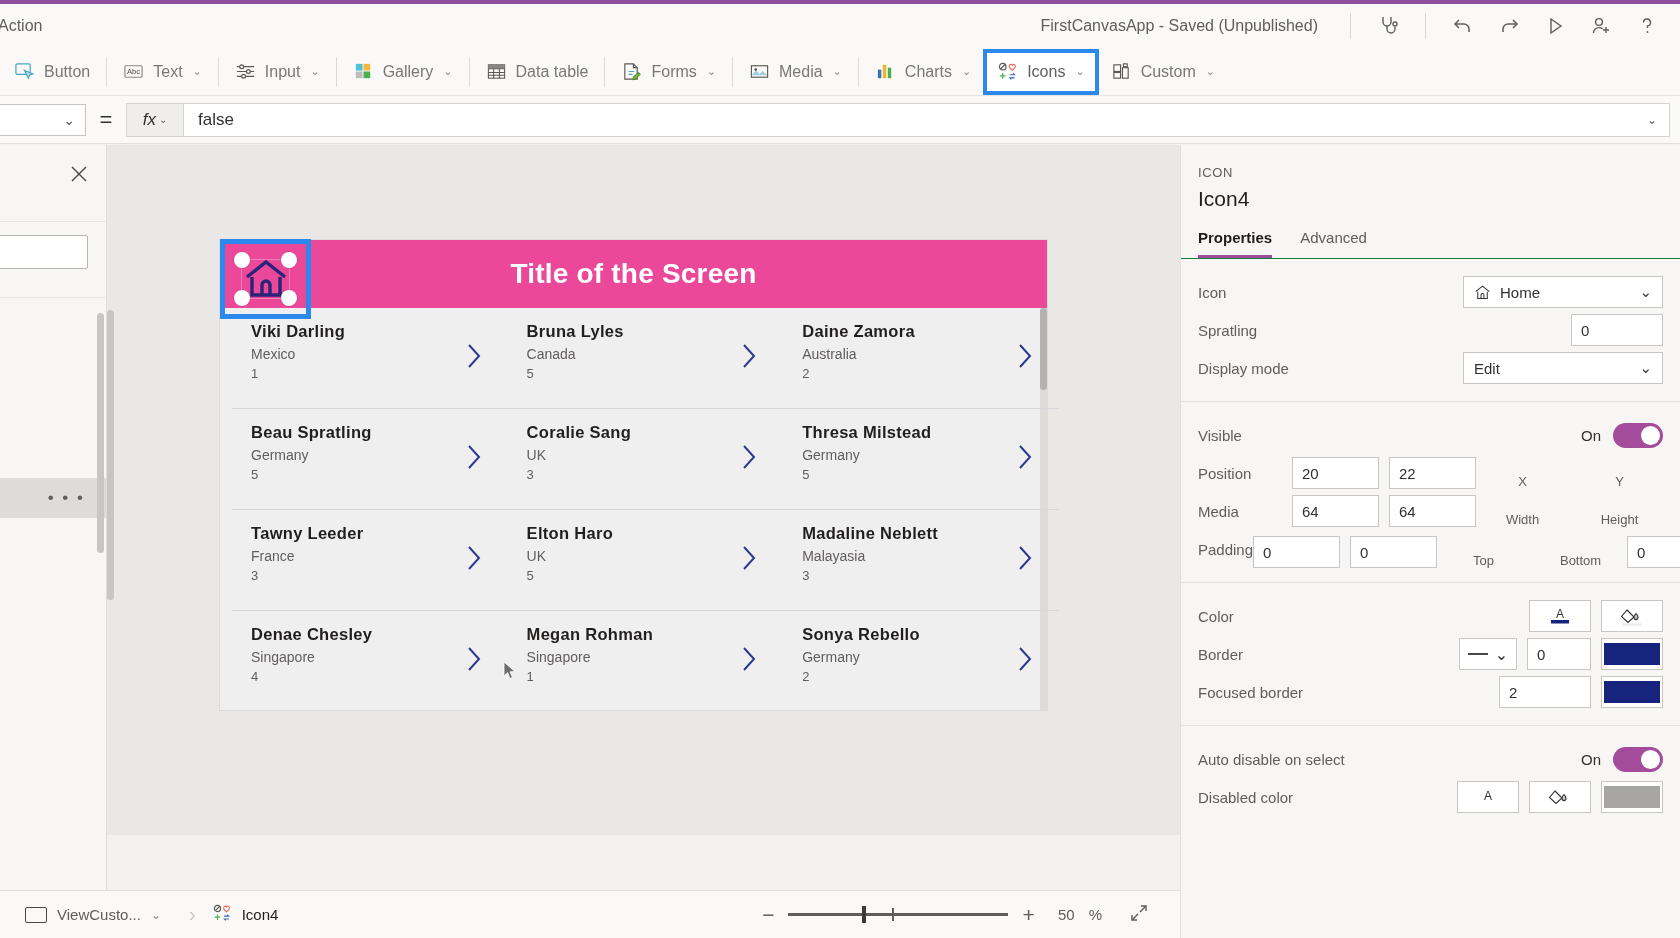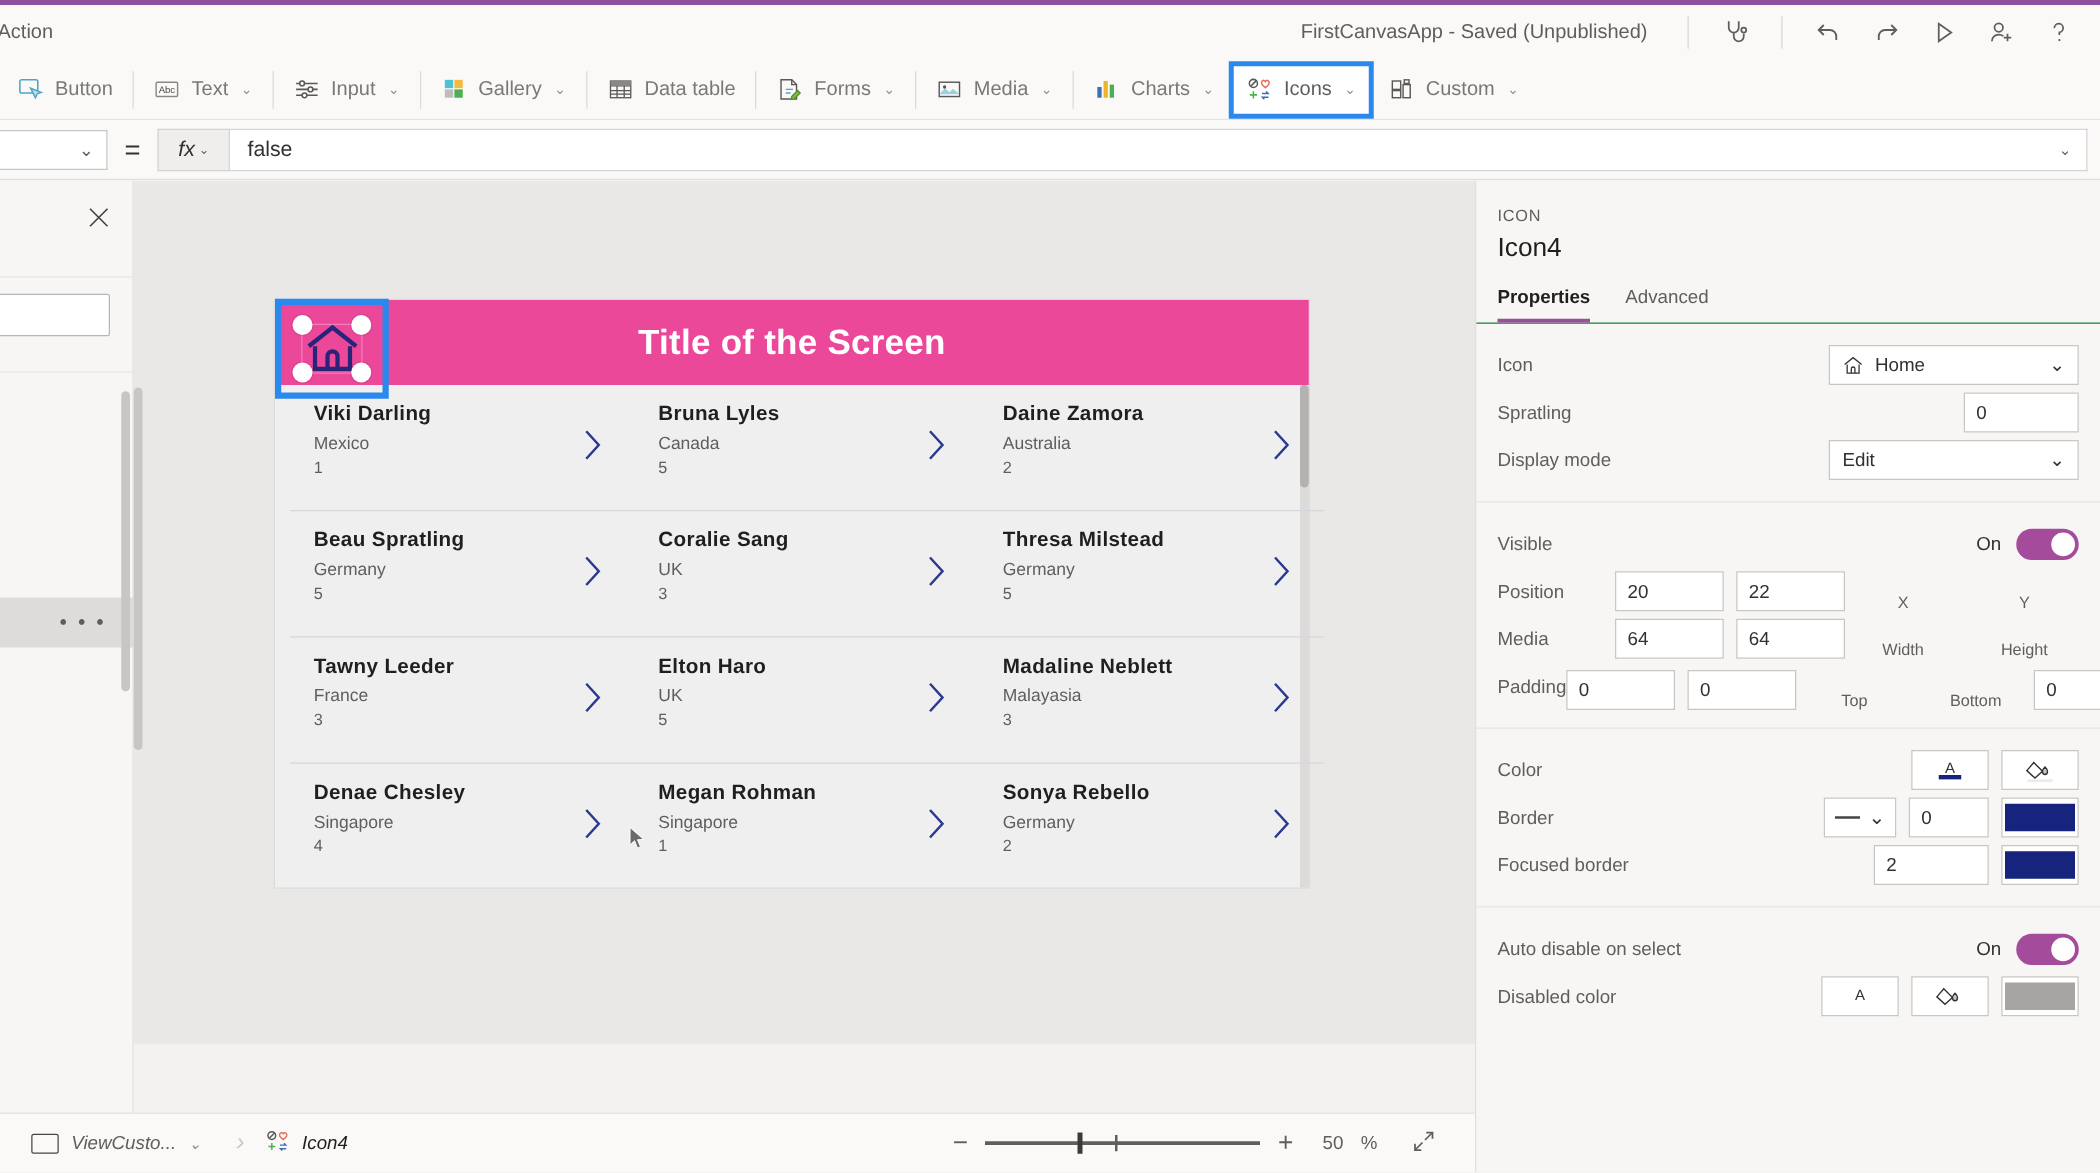--- a/index.html
+++ b/index.html
@@ -253,21 +253,21 @@
   .dash { width: 20px; height: 1.5px; background: #484644; }
 
   
   .statusbar {
     position: absolute; bottom: 0; left: 0; width: 1180px; height: 48px;
     background: #faf9f8; border-top: 1px solid #e1dfdd;
     display: flex; align-items: center;
   }
   .bc {
     display: flex; align-items: center; gap: 10px;
-    padding-left: 25px; font-size: 15px; color: #605e5c; font-style: italic;
+    padding-left: 25px; font-size: 15px; color: #605e5c;
   }
   .bc-rect { width: 22px; height: 16px; border: 1.5px solid #484644; border-radius: 2px; }
   .bc-sep { margin: 0 6px 0 18px; color: #c8c6c4; font-size: 20px; }
   .zoomctl {
     position: absolute; right: 30px; display: flex; align-items: center; gap: 14px;
     font-size: 15px; color: #605e5c;
   }
   .zoom-track { position: relative; width: 220px; height: 3px; background: #605e5c; }
   .zoom-tick { position: absolute; top: -5px; width: 2px; height: 13px; background: #605e5c; }
   .zoom-thumb { position: absolute; left: 74px; top: -7px; width: 4px; height: 17px; background: #3b3a39; }

